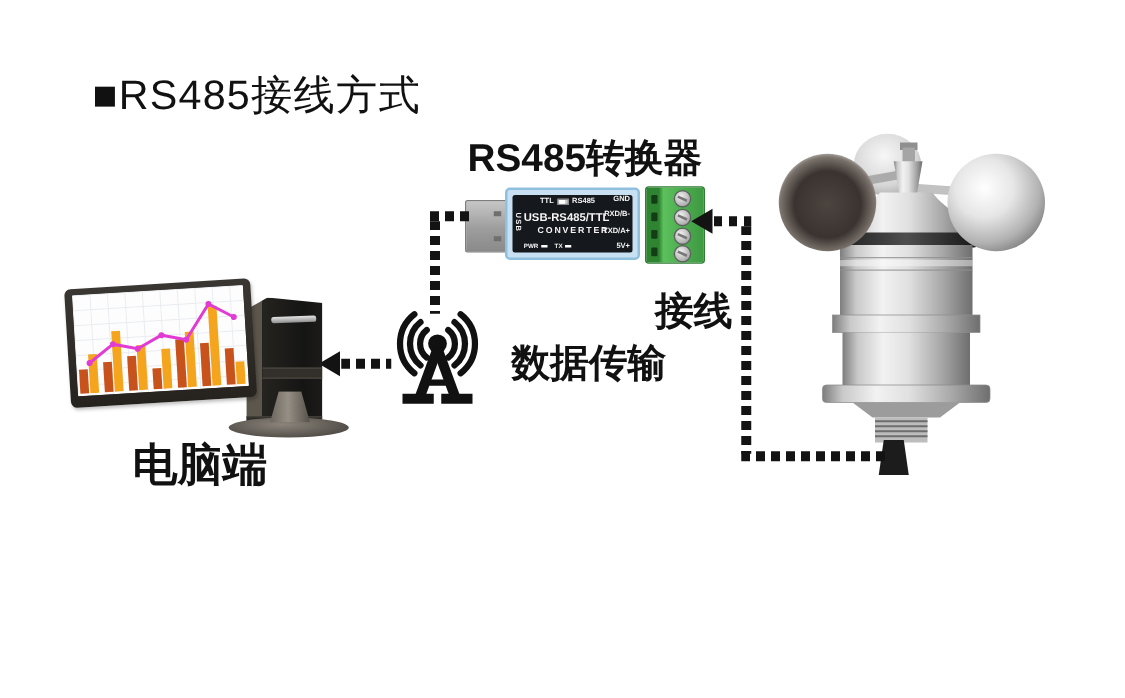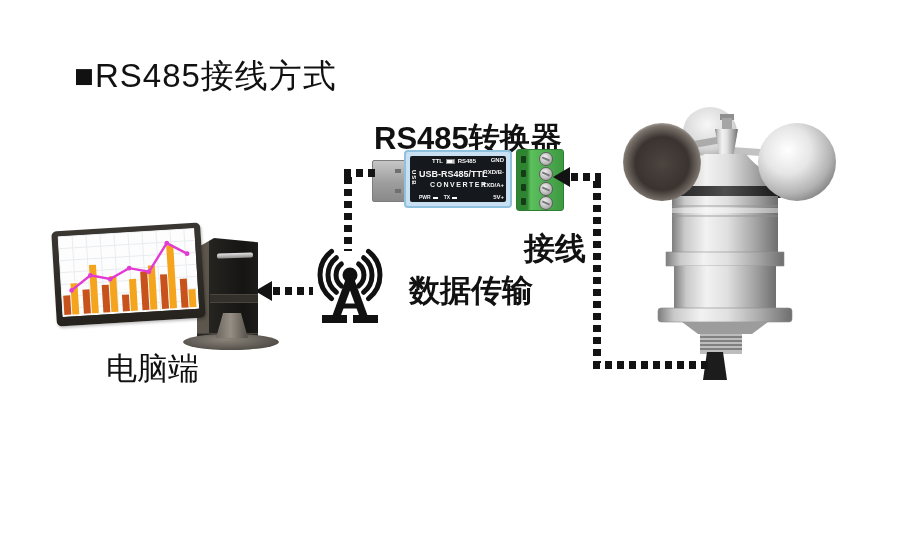--- a/index.html
+++ b/index.html
@@ -5,22 +5,22 @@
   * { margin:0; padding:0; box-sizing:border-box; }
   html,body { width:900px; height:558px; }
   body {
     position:relative; background:#ffffff; overflow:hidden;
     font-family:"Liberation Sans","DejaVu Sans",sans-serif; color:#111;
   }
   .abs { position:absolute; }
 
   
   .title { left:74px; top:54px; font-size:33px; font-weight:400; letter-spacing:1px; }
-  .conv-label { left:374px; top:118px; font-size:31px; font-weight:700; }
-  .pc-label { left:106px; top:348px; font-size:31px; font-weight:400; }
+  .conv-label { left:374px; top:106px; font-size:31px; font-weight:700; }
+  .pc-label { left:106px; top:348px; font-size:36px; font-weight:700; }
   .dt-label { left:409px; top:270px; font-size:31px; font-weight:600; }
   .wire-label { left:524px; top:228px; font-size:31px; font-weight:600; }
 
   
   .dash-h { height:8px; background:repeating-linear-gradient(90deg,#131313 0 7px,transparent 7px 12px); }
   .dash-v { width:8px;  background:repeating-linear-gradient(180deg,#131313 0 7px,transparent 7px 12px); }
   .arrow-left { width:0; height:0; border-top:10px solid transparent; border-bottom:10px solid transparent; border-right:17px solid #131313; }
 
   
   .usb-plug { left:372px; top:160px; width:36px; height:42px;

